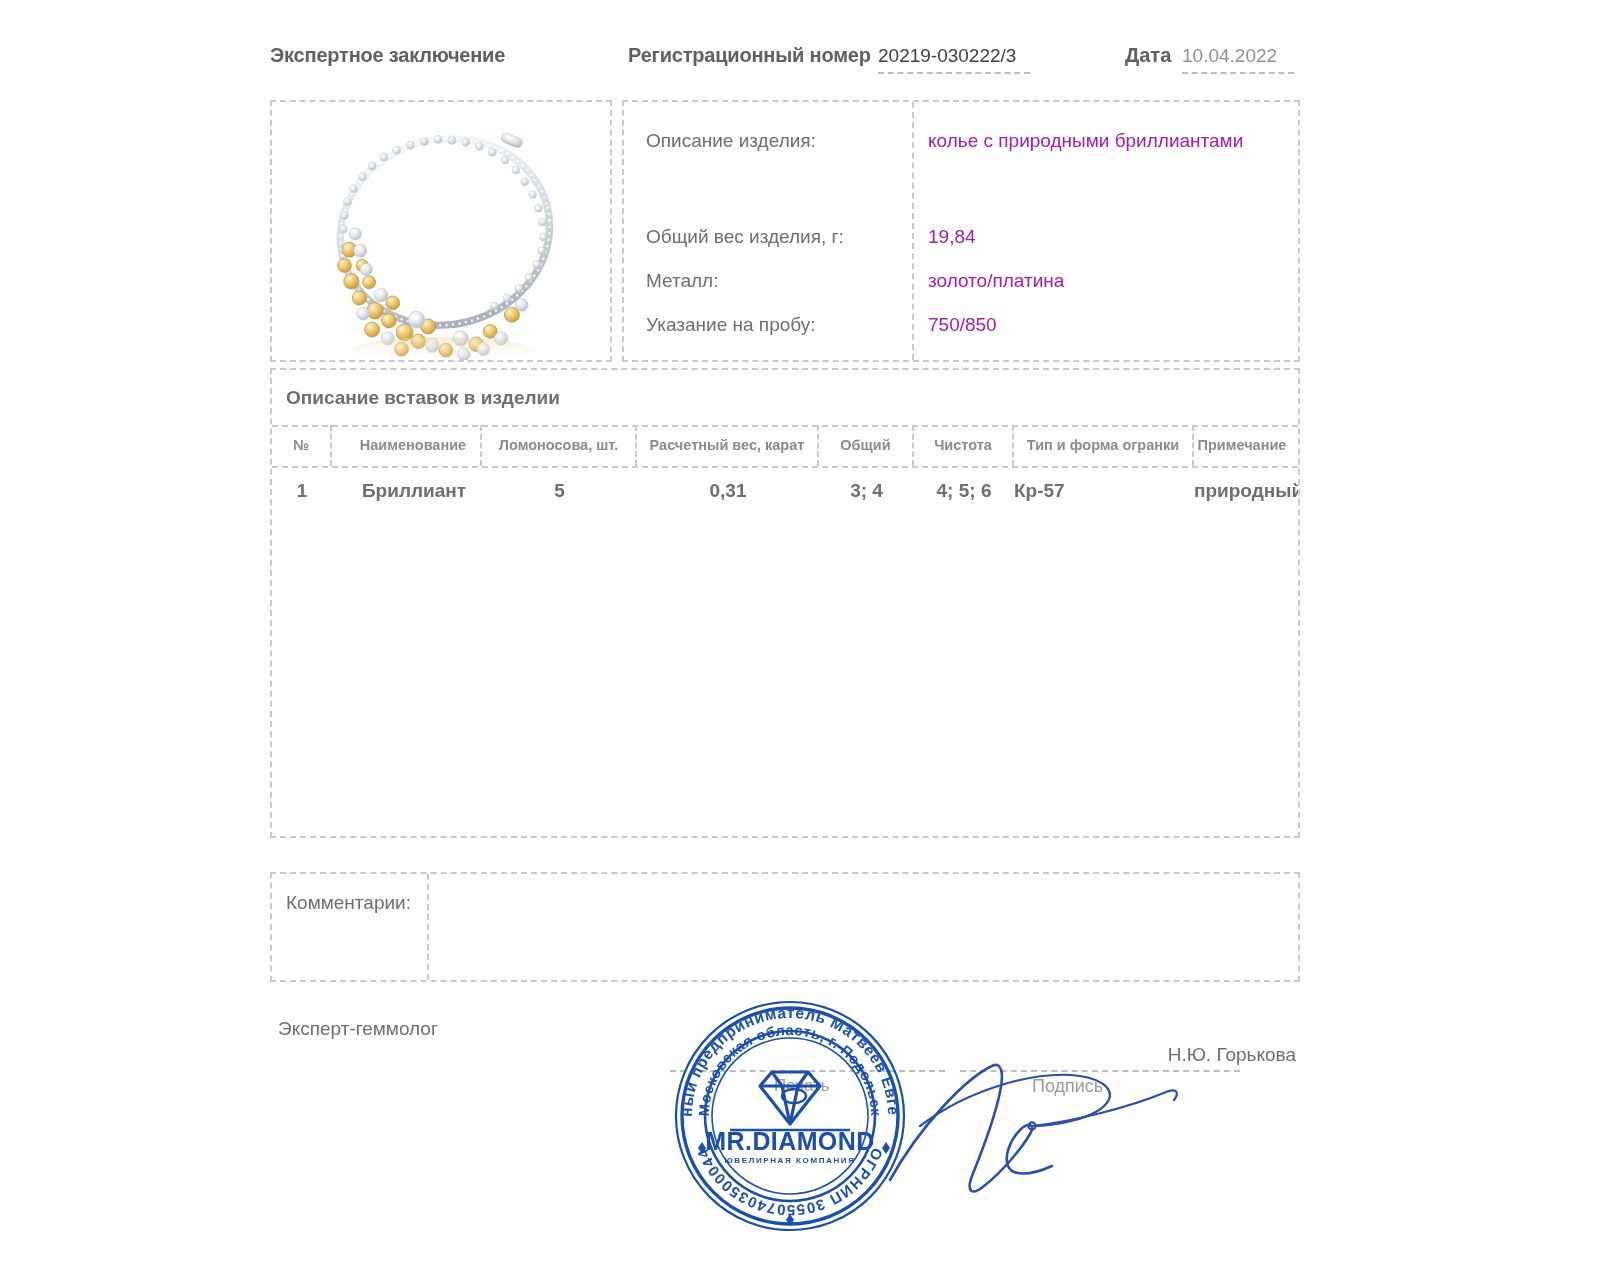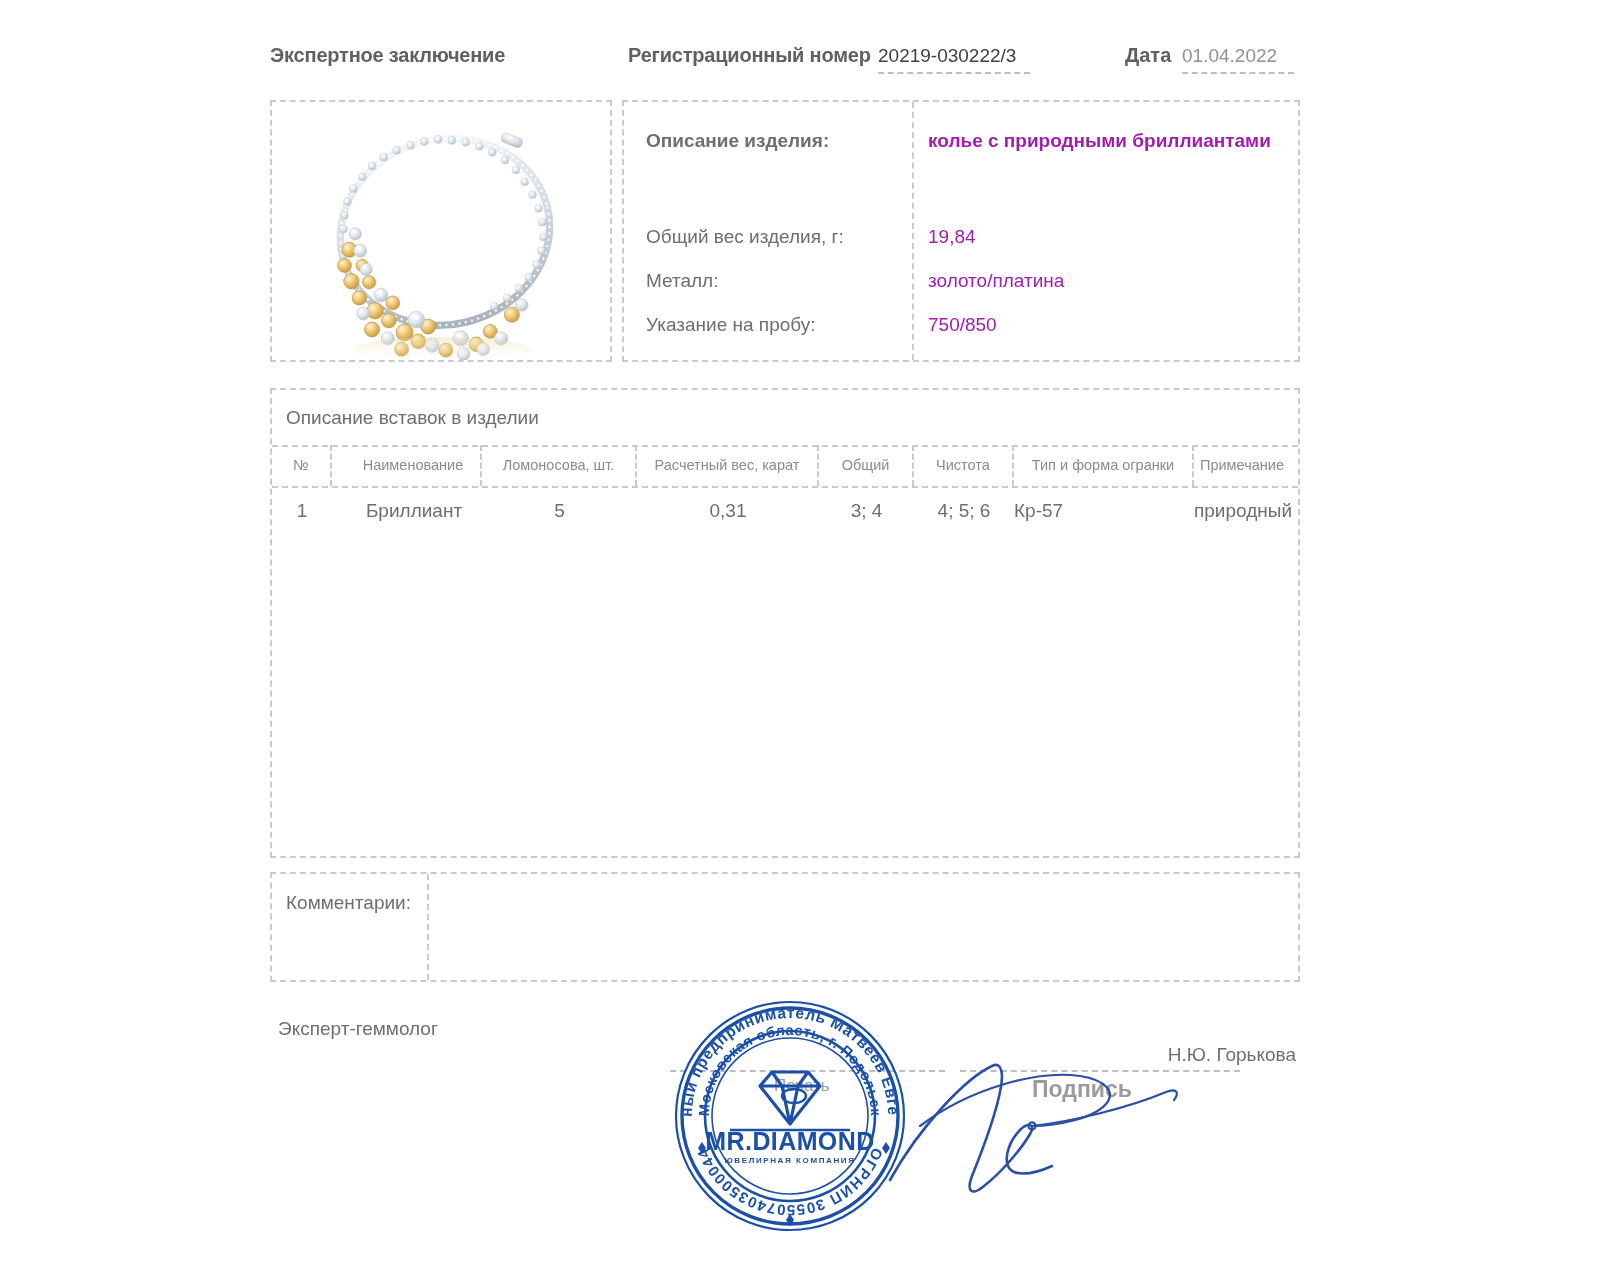--- a/index.html
+++ b/index.html
@@ -124,35 +124,36 @@
     color: #6d6e71;
     white-space: nowrap;
   }
   .spec-value {
     position: absolute;
     left: 304px;
     font-size: 19px;
     color: #a21caf;
     white-space: nowrap;
   }
-  .sp-r1 { top: 28px; font-weight: bold; }
+  .sp-r1 { top: 28px; }
   .sp-r2 { top: 124px; }
   .sp-r3 { top: 168px; }
   .sp-r4 { top: 212px; }
   .spec-label.pad { left: 22px; }
 
   
   .inserts-box {
     position: absolute;
     left: 270px;
-    top: 388px;
+    top: 368px;
     width: 1030px;
     height: 470px;
     border: 2px dashed #c9cacc;
     box-sizing: border-box;
+    font-weight: bold;
   }
   .inserts-caption {
     position: absolute;
     left: 14px;
     top: 17px;
     font-size: 19px;
     color: #6d6e71;
     white-space: nowrap;
   }
   .thead-line-top {
@@ -300,24 +301,23 @@
     position: absolute;
     left: 0;
     top: 20px;
     width: 280px;
     border-top: 2px dashed #bdbec0;
   }
   .sign-word {
     position: absolute;
     left: 72px;
     top: 26px;
-    font-size: 23px;
+    font-size: 18px;
     color: #9a9b9e;
     white-space: nowrap;
-    font-weight: bold;
   }
   .expert-name {
     position: absolute;
     right: 4px;
     top: 36px;
     font-size: 19px;
     color: #6d6e71;
     white-space: nowrap;
   }
 
@@ -341,21 +341,21 @@
 </head>
 <body>
 
 <div class="page">
 
   <div class="header">
     <div class="hdr-title">Экспертное заключение</div>
     <div class="hdr-reg-label">Регистрационный номер</div>
     <div class="hdr-reg-value">20219-030222/3</div>
     <div class="hdr-date-label">Дата</div>
-    <div class="hdr-date-value">01.04.2022</div>
+    <div class="hdr-date-value">10.04.2022</div>
   </div>
 
   <div class="photo-box">
     <svg viewBox="0 0 342 262">
       <defs>
         <radialGradient id="gGold" cx="35%" cy="30%" r="75%">
           <stop offset="0%" stop-color="#fff3d4"></stop>
           <stop offset="45%" stop-color="#f0cb79"></stop>
           <stop offset="100%" stop-color="#c99b3e"></stop>
         </radialGradient>

